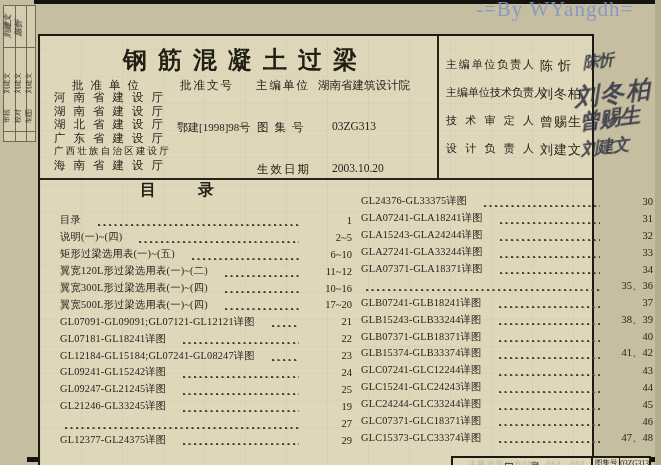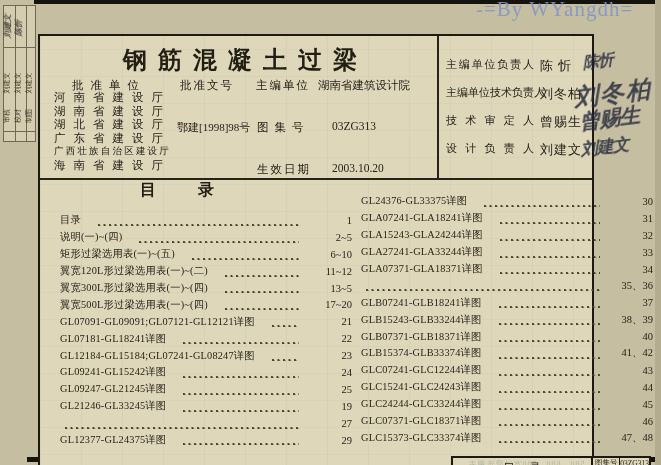--- a/index.html
+++ b/index.html
@@ -210,21 +210,21 @@
         <span class="toc-page">6~10</span>
       </div>
       <div class="toc-row">
         <span class="toc-label">翼宽120L形过梁选用表(一)~(二)</span>
         <span class="toc-leader"></span>
         <span class="toc-page">11~12</span>
       </div>
       <div class="toc-row">
         <span class="toc-label">翼宽300L形过梁选用表(一)~(四)</span>
         <span class="toc-leader"></span>
-        <span class="toc-page">13~5</span>
+        <span class="toc-page">10~16</span>
       </div>
       <div class="toc-row">
         <span class="toc-label">翼宽500L形过梁选用表(一)~(四)</span>
         <span class="toc-leader"></span>
         <span class="toc-page">17~20</span>
       </div>
       <div class="toc-row">
         <span class="toc-label">GL07091-GL09091;GL07121-GL12121详图</span>
         <span class="toc-leader"></span>
         <span class="toc-page">21</span>

